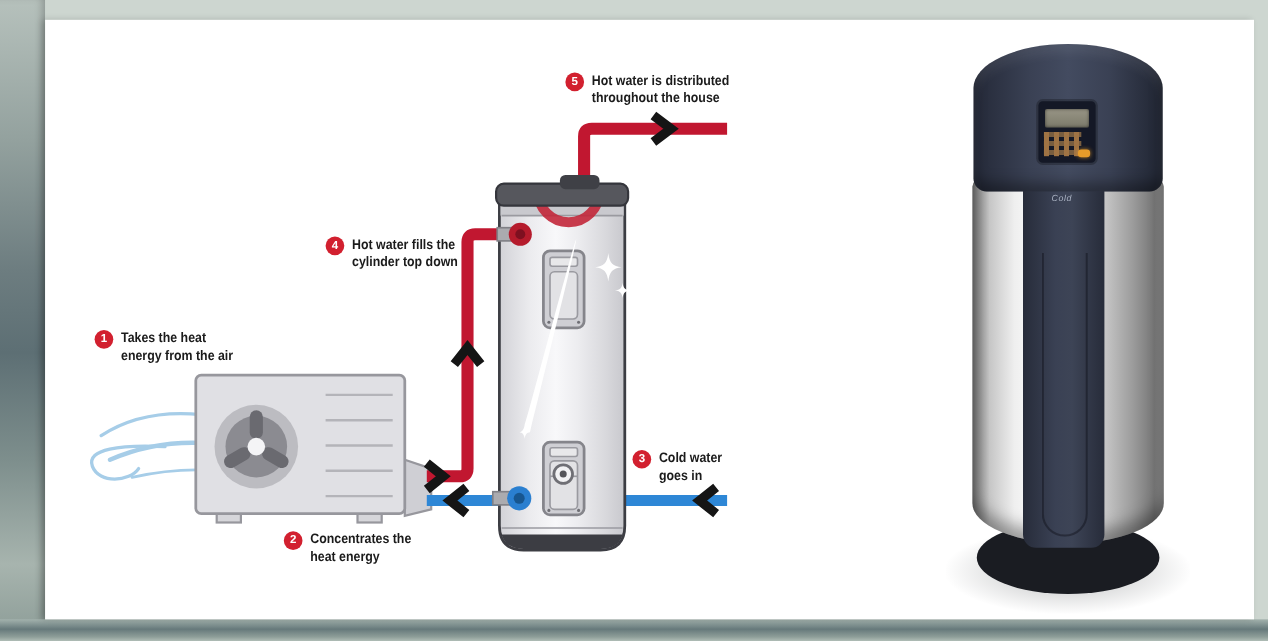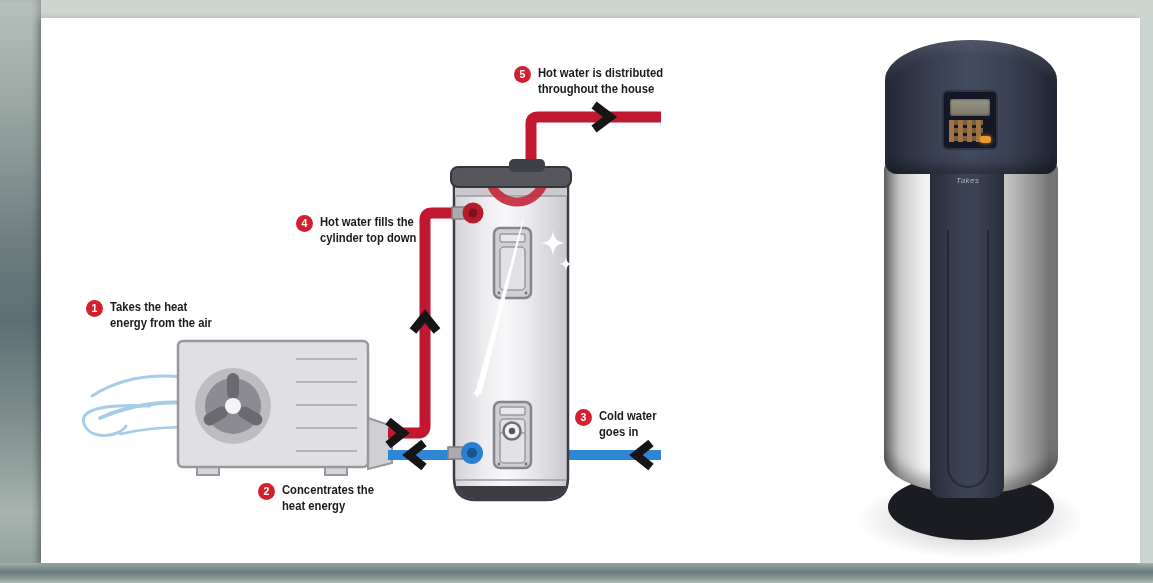--- a/index.html
+++ b/index.html
@@ -209,21 +209,21 @@
         <span>throughout the house</span>
       </span>
   </div>
 
   <div class="photo">
     <div class="ph-shadow"></div>
     <div class="ph-base"></div>
     <div class="ph-body"></div>
     <div class="ph-stripe">
       <div class="ph-groove"></div>
-      <div class="ph-logo" style="left:26px;top:16px;">Takes</div>
+      <div class="ph-logo" style="left:26px;top:16px;">Cold</div>
     </div>
     <div class="ph-top"></div>
     <div class="ph-panel">
       <div class="ph-screen"></div>
       <div class="ph-keys"></div>
       <div class="ph-amber"></div>
     </div>
   </div>
 
 </div>

